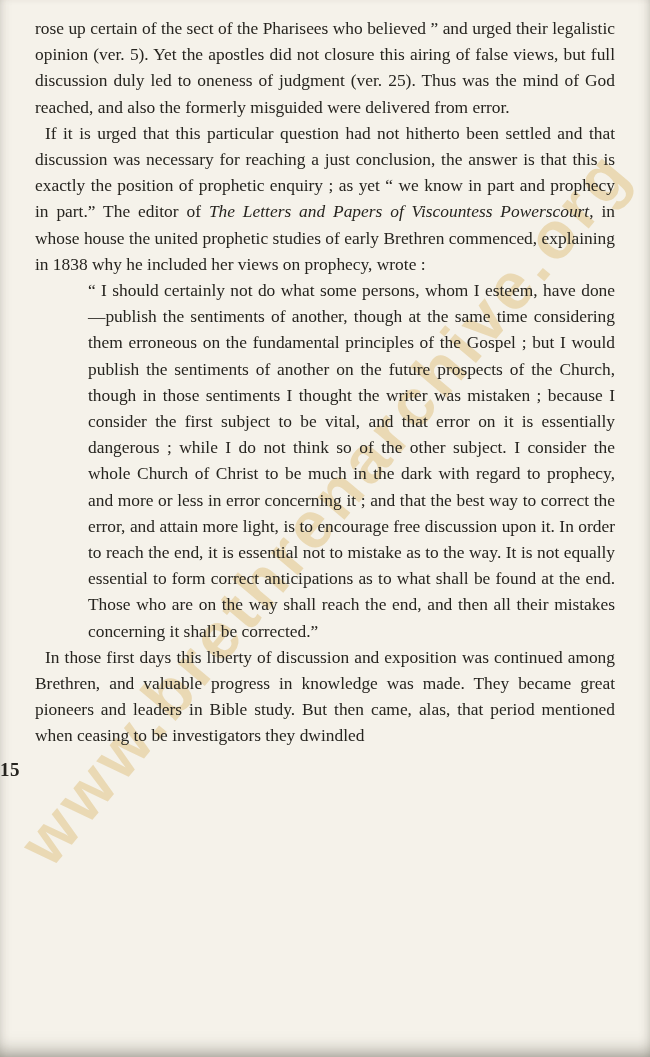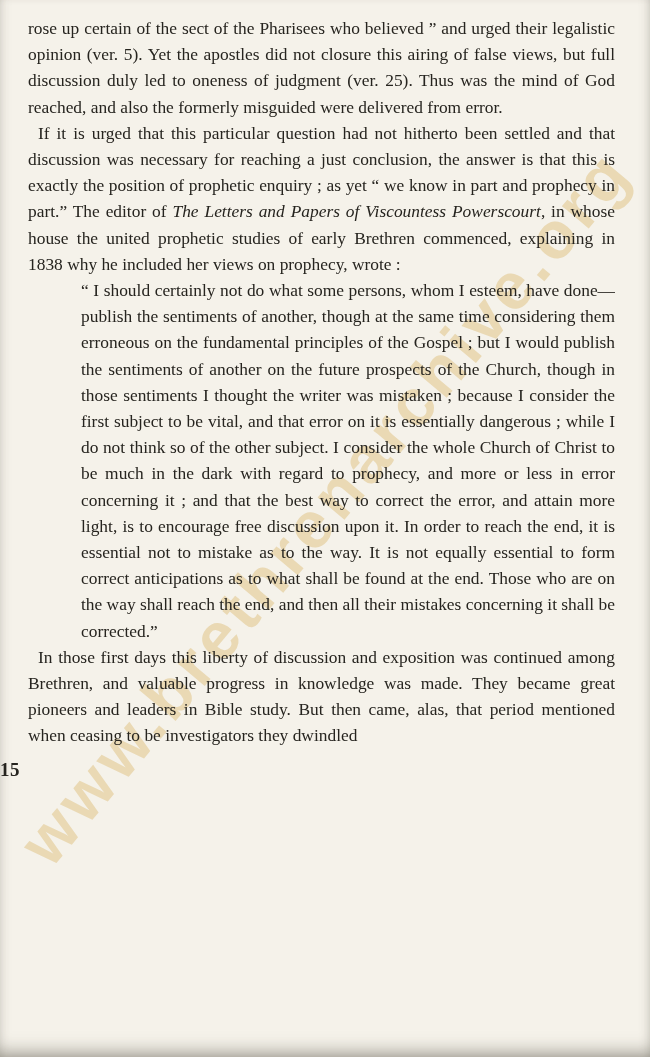--- a/index.html
+++ b/index.html
@@ -32,21 +32,21 @@
     letter-spacing: 5px;
     white-space: nowrap;
     color: rgba(216, 177, 92, 0.38);
     user-select: none;
     pointer-events: none;
     z-index: 1;
   }
   .text-block {
     position: relative;
     z-index: 2;
-    padding: 15px 35px 0 28px;
+    padding: 15px 35px 0 35px;
     font-size: 17.4px;
     line-height: 26.2px;
     text-align: justify;
   }
   .text-block p {
     margin: 0;
   }
   .text-block p.indent {
     text-indent: 10px;
   }

